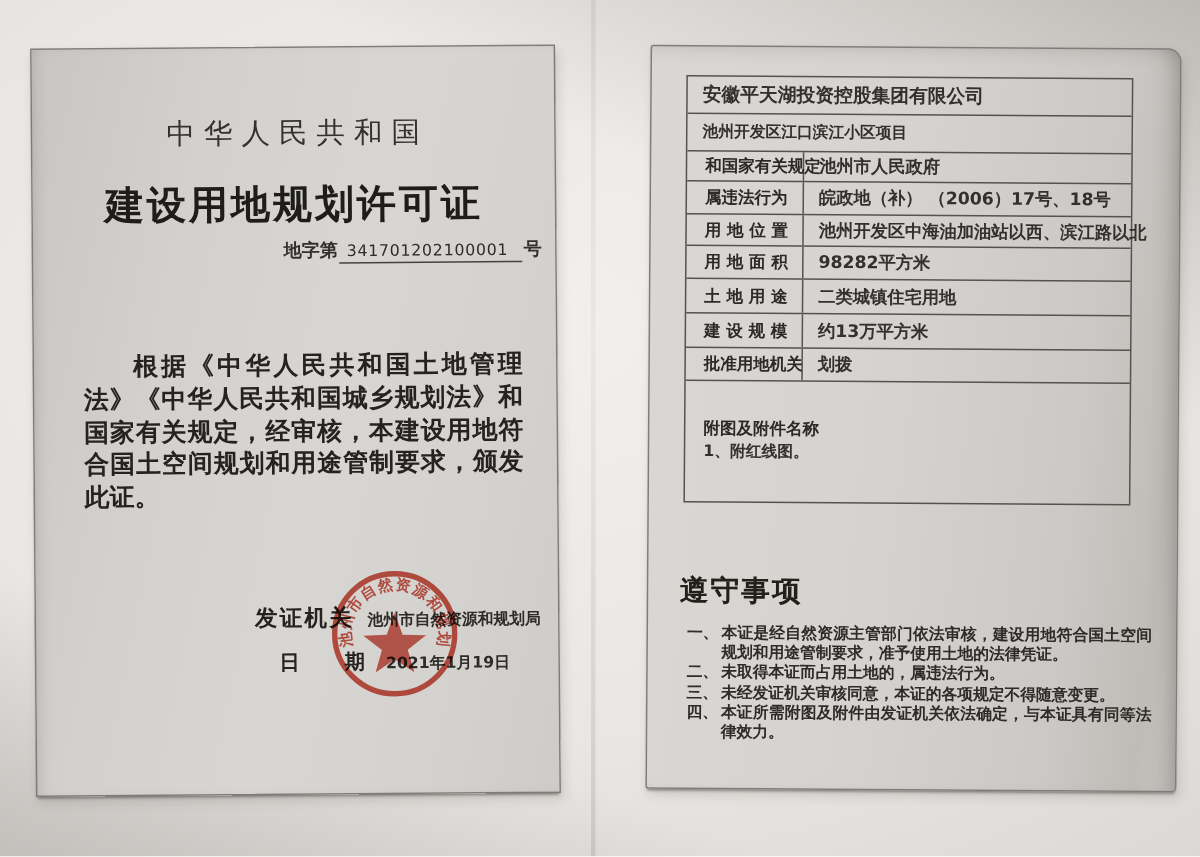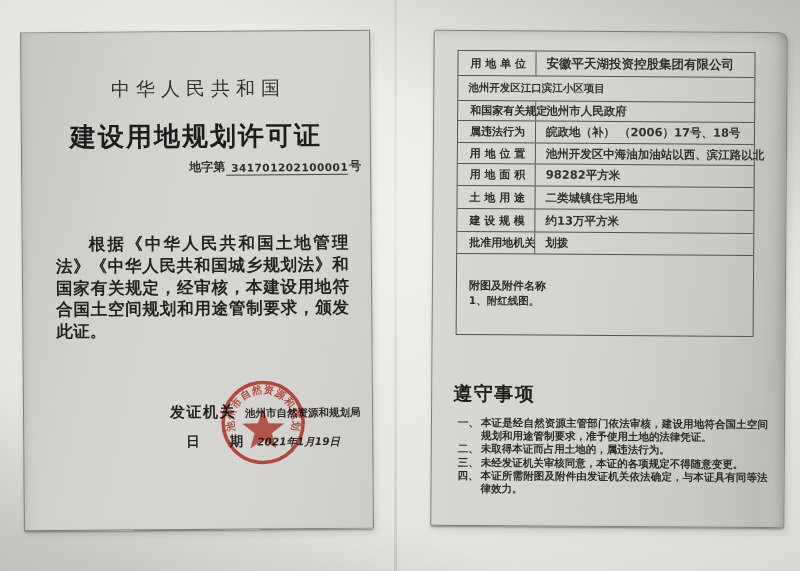--- a/index.html
+++ b/index.html
@@ -53,33 +53,33 @@
   }
   .serial {
     position:absolute; top:127px; left:167px; width:172px;
     display:flex; align-items:flex-end; color:#33312e;
   }
   .serial-prefix { font-size:12px; font-weight:700; white-space:nowrap; }
   .serial-line {
     flex:1; border-bottom:1px solid #45433f; text-align:left;
     padding:0 0 0 5px; margin:0 1px; line-height:13px;
   }
-  .serial-number { font-size:10.5px; letter-spacing:0.5px; font-weight:700; color:#2e2c29;text-align:right; }
+  .serial-number { font-size:10.5px; letter-spacing:0.5px; font-weight:400; color:#2e2c29;text-align:right; }
   .serial-suffix { font-size:12px; font-weight:600; white-space:nowrap; }
   .body-par {
     position:absolute; top:201px; left:33px; width:293px;
     font-size:16.5px; line-height:21.8px; font-weight:700; letter-spacing:0.2px;
     text-indent:2em; text-align:justify; color:#252320;
   }
   .issuer-row { position:absolute; top:371px; left:146px; display:flex; align-items:baseline; white-space:nowrap; }
   .issuer-label { font-size:15px; font-weight:700; letter-spacing:1.5px; color:#252320; }
   .issuer-value { margin-left:9px; font-size:10.5px; font-weight:600; color:#2e2c29; }
   .date-row { position:absolute; top:401px; left:146px; display:flex; align-items:baseline; white-space:nowrap; }
   .date-label { font-size:13.5px; font-weight:800; color:#252320; letter-spacing:1px;margin-left:16px; }
-  .date-value { margin-left:13px; font-size:10.5px; font-weight:600; color:#2e2c29;font-style:italic; }
+  .date-value { margin-left:13px; font-size:10.5px; font-weight:600; color:#2e2c29; }
   .seal {
     position:absolute; left:184px; top:336px; width:110px; height:110px;
     mix-blend-mode:multiply; opacity:0.92;
   }
 
   
   .info-table {
     position:absolute; left:23px; top:19px; width:298px; height:285px;
     border:1px solid #55534e; display:flex; flex-direction:column;
   }
@@ -145,21 +145,20 @@
       </defs>
       <text font-size="10" font-weight="700" fill="var(--seal-color)" opacity="0.9">
         <textPath href="#sealArc" startOffset="2" textLength="120" lengthAdjust="spacing">池州市自然资源和规划局</textPath>
       </text>
     </svg>
   </div>
 
   <div class="page page-right">
     <div class="info-table">
       <div class="info-row">
-        <div class="cell-label">用 地 单 位</div>
         <div class="cell-value">安徽平天湖投资控股集团有限公司</div>
       </div>
       <div class="info-row">
         <div class="cell-value">池州开发区江口滨江小区项目</div>
       </div>
       <div class="info-row">
         <div class="cell-label">和国家有关规定</div>
         <div class="cell-value">池州市人民政府</div>
       </div>
       <div class="info-row">

